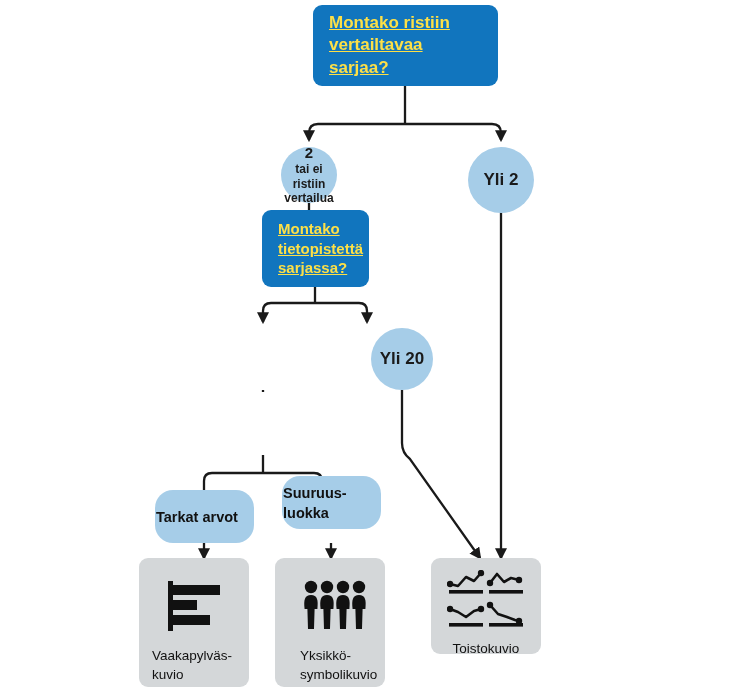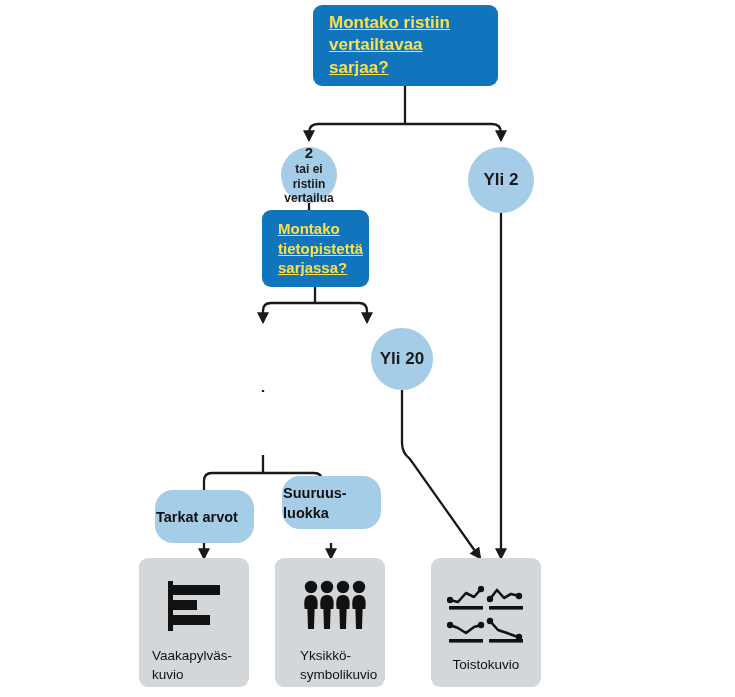--- a/index.html
+++ b/index.html
@@ -213,21 +213,21 @@
           <circle cx="40" cy="8" r="6.2"></circle>
           <path d="M 40 16 C 33.6 16 32.6 21 33.6 30 L 36.4 30 L 37 50 L 43 50 L 43.6 30 L 46.4 30 C 47.4 21 46.4 16 40 16 Z"></path>
           <circle cx="56" cy="8" r="6.2"></circle>
           <path d="M 56 16 C 49.6 16 48.6 21 49.6 30 L 52.4 30 L 53 50 L 59 50 L 59.6 30 L 62.4 30 C 63.4 21 62.4 16 56 16 Z"></path>
         </g>
       </svg>
     </div>
     <div class="res-label">Yksikkö-symbolikuvio</div>
   </div>
 
-  <div class="node result center-label" style="left:431px; top:558px; width:110px; height:129px;">
+  <div class="node result center-label" style="left:431px; top:558px; width:110px; height:96px;">
     <div class="icon-wrap">
       <svg width="78" height="58" viewBox="0 0 78 58">
         <g stroke="#111111" stroke-width="2.6" fill="none" stroke-linecap="round" stroke-linejoin="round">
 
           <polyline points="3,14 11,16 19,7 27,11 34,3"></polyline>
 
           <polyline points="43,13 50,4 57,12 64,8 72,10"></polyline>
 
           <polyline points="3,39 11,42 19,47 27,41 34,39"></polyline>
 

